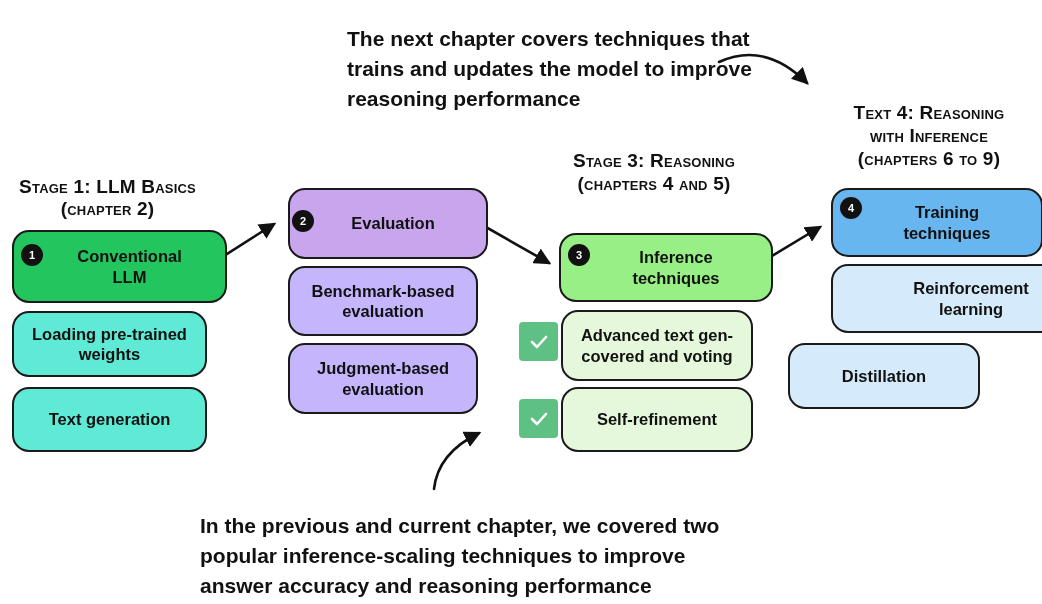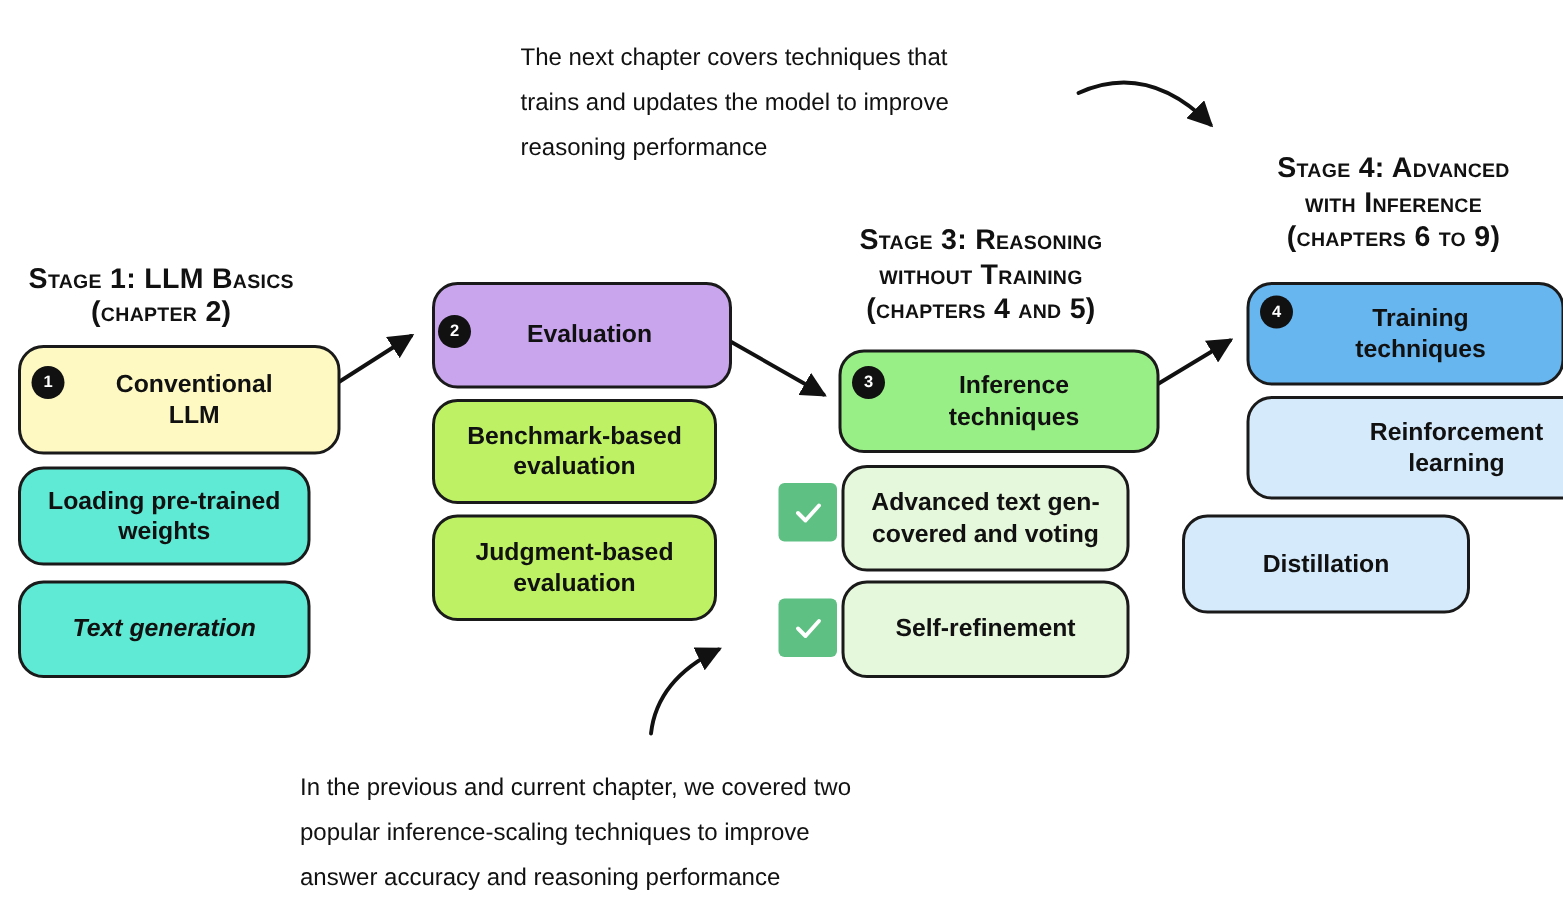--- a/index.html
+++ b/index.html
@@ -7,35 +7,35 @@
     position:relative;width:1042px;height:604px;background:#ffffff;overflow:hidden;
     font-family:"Liberation Sans",sans-serif;color:#111;
   }
   .arrows{position:absolute;left:0;top:0;pointer-events:none;}
   .arrows path{stroke:#111111;stroke-width:2.6;fill:none;stroke-linecap:round;}
   .box{
     position:absolute;border:2.2px solid #1a1a1a;border-radius:17px;
     display:flex;align-items:center;justify-content:center;text-align:center;
     font-weight:bold;font-size:16.5px;line-height:1.22;white-space:pre-line;
   }
-  .s1h{background:#fef9c3;} .s1i{background:#5eead4;}
-  .s2h{background:#c9a5ee;} .s2i{background:#bef264;}
+  .s1h{background:#22c55e;} .s1i{background:#5eead4;}
+  .s2h{background:#c9a5ee;} .s2i{background:#c4b5fd;}
   .s3h{background:#98ef85;} .s3i{background:#e6f8dc;}
   .s4h{background:#68b6ef;} .s4i{background:#d5eafa;}
   .pad20{padding-left:20px;} .pad10{padding-left:10px;}
   .badge{
     position:absolute;width:22px;height:22px;border-radius:50%;background:#111;
     color:#fff;display:flex;align-items:center;justify-content:center;
     font-size:11px;font-weight:bold;z-index:3;
   }
   .cap-title{
     position:absolute;font-variant:small-caps;font-weight:bold;font-size:19px;
     line-height:23px;text-align:center;letter-spacing:0.2px;
   }
-  .annot{position:absolute;font-weight:normal;font-size:16px;line-height:30px;}
+  .annot{position:absolute;font-weight:bold;font-size:21px;line-height:30px;}
   .check{
     position:absolute;width:39px;height:39px;background:#5fc083;border-radius:4px;
     display:flex;align-items:center;justify-content:center;
   }
 </style>
 </head>
 <body>
 
 <div id="canvas">
 
@@ -72,42 +72,41 @@
     <span>Conventional
 LLM</span>
   </div>
   <div class="badge" style="left:21px;top:244px;">
     <span>1</span>
   </div>
   <div class="box s1i" style="left:12px;top:311px;width:191px;height:62px;">
     <span>Loading pre-trained
 weights</span>
   </div>
-  <div class="box s1i" style="left:12px;top:387px;width:191px;height:61px;font-style:italic;">
+  <div class="box s1i" style="left:12px;top:387px;width:191px;height:61px;">
     <span>Text generation</span>
   </div>
 
   <div class="box s2h pad10" style="left:288px;top:188px;width:186px;height:67px;">
     <span>Evaluation</span>
   </div>
   <div class="badge" style="left:292px;top:210px;">
     <span>2</span>
   </div>
   <div class="box s2i" style="left:288px;top:266px;width:186px;height:66px;">
     <span>Benchmark-based
 evaluation</span>
   </div>
   <div class="box s2i" style="left:288px;top:343px;width:186px;height:67px;">
     <span>Judgment-based
 evaluation</span>
   </div>
 
   <div class="cap-title" style="left:543px;top:149px;width:222px;">
     <div>Stage 3: Reasoning</div>
-    <div>without Training</div>
     <div>(chapters 4 and 5)</div>
   </div>
   <div class="box s3h pad20" style="left:559px;top:233px;width:190px;height:65px;">
     <span>Inference
 techniques</span>
   </div>
   <div class="badge" style="left:568px;top:244px;">
     <span>3</span>
   </div>
   <div class="check" style="left:519px;top:322px;">
@@ -122,21 +121,21 @@
   <div class="check" style="left:519px;top:399px;">
     <svg width="24" height="24" viewBox="0 0 24 24">
         <path d="M5,12 L10,17 L19,7" style="stroke:#fff;stroke-width:2.6;fill:none;stroke-linecap:round;stroke-linejoin:round;"></path>
       </svg>
   </div>
   <div class="box s3i" style="left:561px;top:387px;width:188px;height:61px;">
     <span>Self-refinement</span>
   </div>
 
   <div class="cap-title" style="left:818px;top:101px;width:222px;">
-    <div>Stage 4: Advanced</div>
+    <div>Text 4: Reasoning</div>
     <div>with Inference</div>
     <div>(chapters 6 to 9)</div>
   </div>
   <div class="box s4h pad20" style="left:831px;top:188px;width:188px;height:65px;">
     <span>Training
 techniques</span>
   </div>
   <div class="badge" style="left:840px;top:197px;">
     <span>4</span>
   </div>

